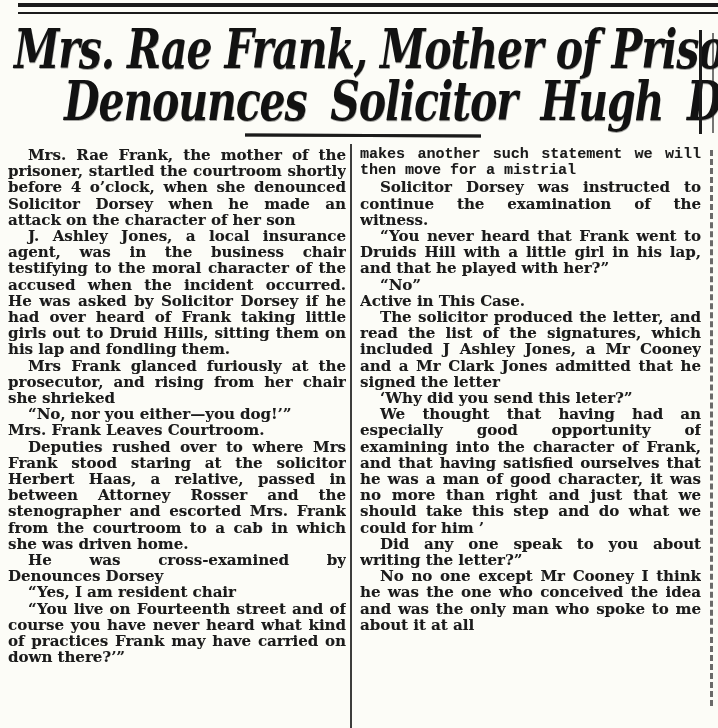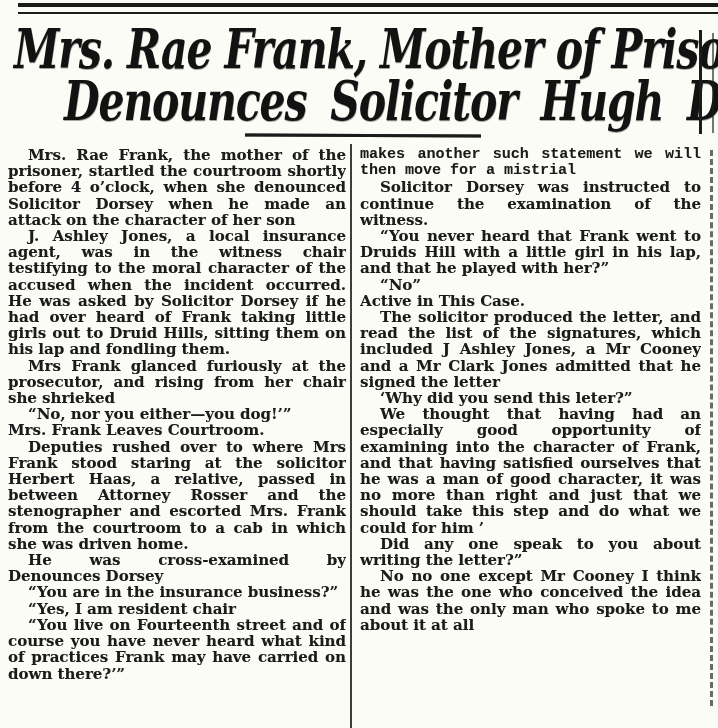--- a/index.html
+++ b/index.html
@@ -53,27 +53,26 @@
   <div class="hl-line">Mrs. Rae Frank, Mother of Prisoner,</div>
   <div class="hl-line second">Denounces  Solicitor  Hugh  Dorsey</div>
 </div>
 
 <div class="rule" id="headline-right-rule"></div>
 <div class="rule" id="headline-right-rule-thin"></div>
 <div class="rule rough" id="under-headline-rule"></div>
 
 <div class="col" id="col-left">
     <p class="para">Mrs. Rae Frank, the mother of the prisoner, startled the courtroom shortly before 4 o’clock, when she denounced Solicitor Dorsey when he made an attack on the character of her son</p>
-    <p class="para">J. Ashley Jones, a local insurance agent, was in the witness chair testifying to the moral character of the accused when the incident occurred.  He was asked by Solicitor Dorsey if he had over heard of Frank taking little girls out to Druid Hills, sitting them on his lap and fondling them.</p>
+    <p class="para">J. Ashley Jones, a local insurance agent, was in the business chair testifying to the moral character of the accused when the incident occurred.  He was asked by Solicitor Dorsey if he had over heard of Frank taking little girls out to Druid Hills, sitting them on his lap and fondling them.</p>
     <p class="para">Mrs Frank glanced furiously at the prosecutor, and rising from her chair she shrieked</p>
     <p class="para">“No, nor you either—you dog!’”</p>
     <p class="subhead">Mrs. Frank Leaves Courtroom.</p>
     <p class="para">Deputies rushed over to where Mrs Frank stood staring at the solicitor  Herbert Haas, a relative, passed in between Attorney Rosser and the stenographer and escorted Mrs. Frank from the courtroom to a cab in which she was driven home.</p>
     <p class="para">He was cross-examined by Denounces Dorsey</p>
-    <p class="para">“You are in the insurance business?”</p>
     <p class="para">“Yes, I am resident chair</p>
     <p class="para">“You live on Fourteenth street and of course you have never heard what kind of practices Frank may have carried on down there?’”</p>
   </div>
 <div class="col" id="col-right">
     <p class="para no-indent">makes another such statement we will then move for a mistrial</p>
     <p class="para">Solicitor Dorsey was instructed to continue the examination of the witness.</p>
     <p class="para">“You never heard that Frank went to Druids Hill with a little girl in his lap, and that he played with her?”</p>
     <p class="para">“No”</p>
     <p class="subhead">Active in This Case.</p>
     <p class="para">The solicitor produced the letter, and read the list of the signatures, which included J  Ashley Jones, a Mr Cooney and a Mr Clark   Jones admitted that he signed the letter</p>

